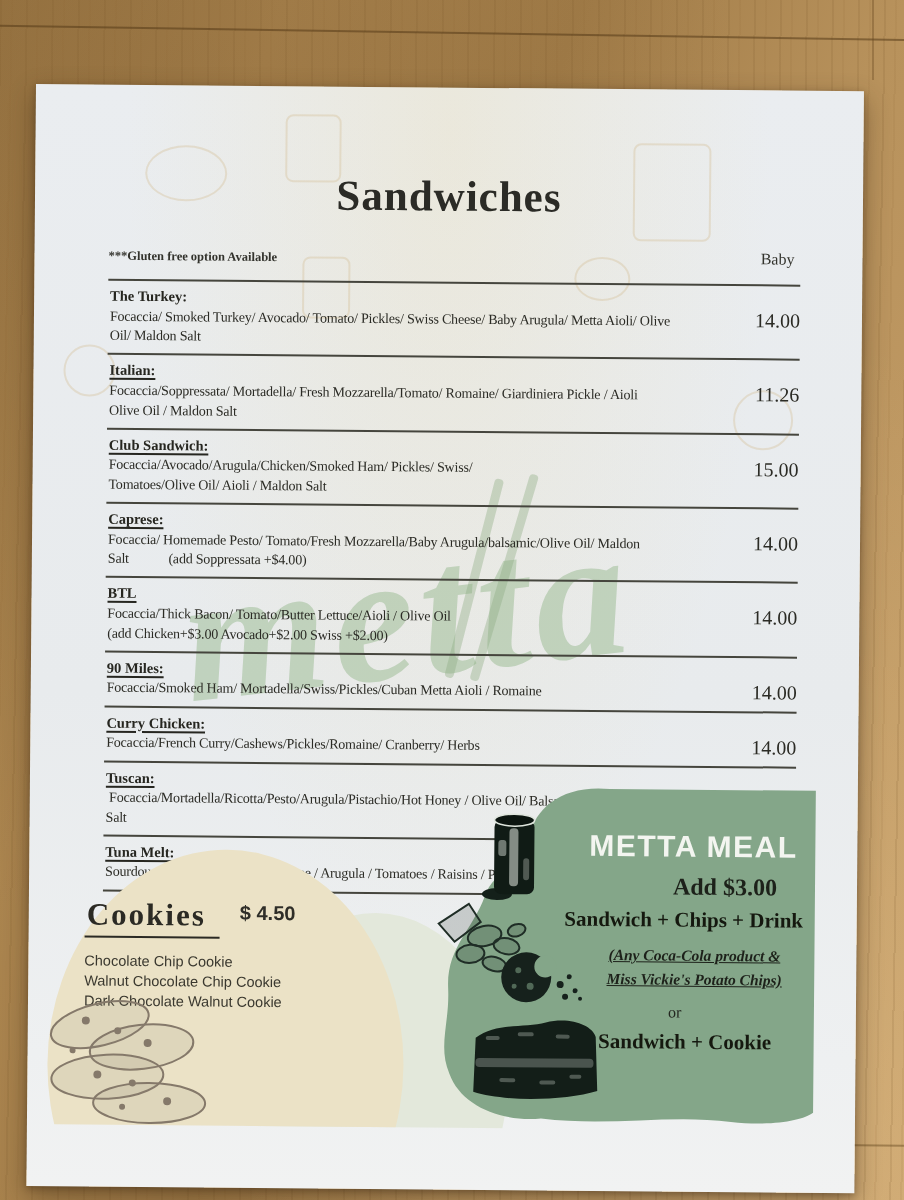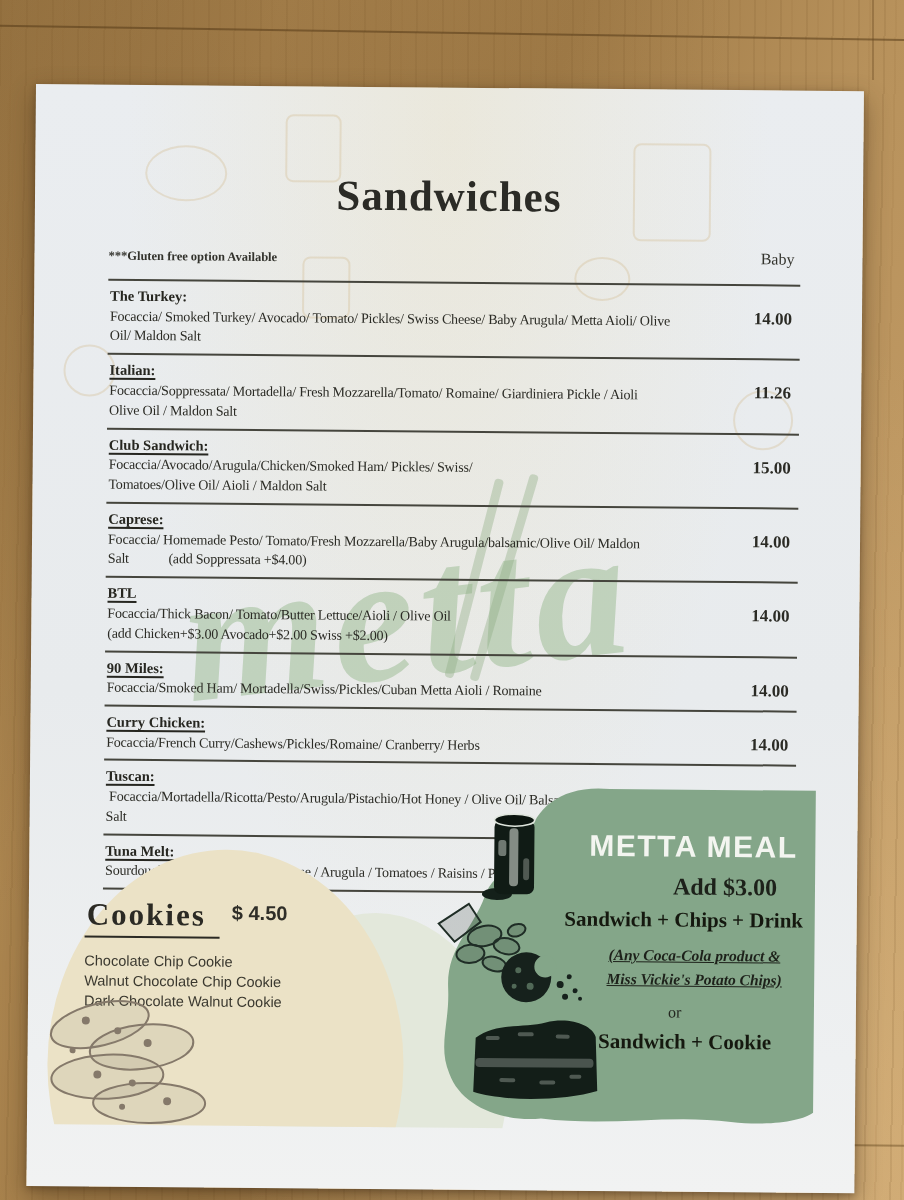--- a/index.html
+++ b/index.html
@@ -49,31 +49,31 @@
   .gluten-note{position:absolute;left:0;top:4px;font-size:12.5px;font-weight:bold;color:#33332d;}
   .full-label{position:absolute;right:6px;top:0;font-size:16px;color:#33332d;}
 
   .menu-table{position:absolute;left:74px;top:194px;width:692px;z-index:2;border-top:2px solid #45453d;}
   .menu-item{display:flex;border-bottom:2px solid #45453d;padding:6px 0 7px 0;}
   .item-text{flex:1;padding-left:2px;}
   .item-name{font-size:14.5px;font-weight:bold;color:#262620;line-height:1.35;
     text-decoration:underline;text-underline-offset:3px;text-decoration-thickness:1.5px;}
   .menu-item:first-child .item-name{text-decoration:none;}
   .item-desc{font-size:14px;color:#2b2b25;line-height:1.42;letter-spacing:-0.2px;white-space:pre;}
-  .item-price{width:54px;text-align:center;font-size:17px;font-weight:bold;color:#2b2b25;padding-top:17px;}
+  .item-price{width:54px;text-align:right;font-size:20px;font-weight:normal;color:#2b2b25;padding-top:17px;}
 
   
   .bottom-clip{position:absolute;left:0;top:0;width:828px;height:1040px;overflow:hidden;z-index:3;}
   .pale-green-blob{position:absolute;left:215px;top:826px;width:265px;height:340px;border-radius:50%;background:#e3e8db;}
   .cream-blob{position:absolute;left:20px;top:764px;width:356px;height:430px;border-radius:50%;background:#ebe2c6;}
 
   .cookies-title-row{position:absolute;left:56px;top:812px;z-index:4;}
   .cookies-title{display:inline-block;font-size:31px;font-weight:bold;color:#2b2a24;letter-spacing:2px;
     border-bottom:2.5px solid #2b2a24;padding:0 14px 3px 2px;}
-  .cookies-price{display:inline-block;font-family:"Liberation Sans",sans-serif;font-size:20px;font-weight:bold;color:#2f2e28;margin-left:8px;vertical-align:6px;}
+  .cookies-price{display:inline-block;font-family:"Liberation Sans",sans-serif;font-size:20px;font-weight:bold;color:#2f2e28;margin-left:16px;vertical-align:6px;}
   .cookie-flavors{position:absolute;left:56px;top:866px;z-index:4;font-family:"Liberation Sans",sans-serif;
     font-size:14.5px;color:#3a382f;line-height:1.38;}
   .cookie-stack{position:absolute;left:10px;top:906px;z-index:4;}
 
   .green-blob-wrap{position:absolute;left:402px;top:692px;width:390px;height:348px;}
   .green-blob-wrap svg.blob{position:absolute;left:0;top:0;}
   .meal-title{position:absolute;left:158px;top:48px;width:232px;font-family:"Liberation Sans",sans-serif;
     font-size:30px;font-weight:bold;letter-spacing:1.5px;color:#f3f5f0;}
   .meal-add{position:absolute;right:44px;top:92px;font-size:24px;font-weight:bold;color:#1d211a;}
   .meal-option1{position:absolute;left:128px;top:126px;width:250px;text-align:center;font-size:21px;font-weight:bold;color:#15180f;}

